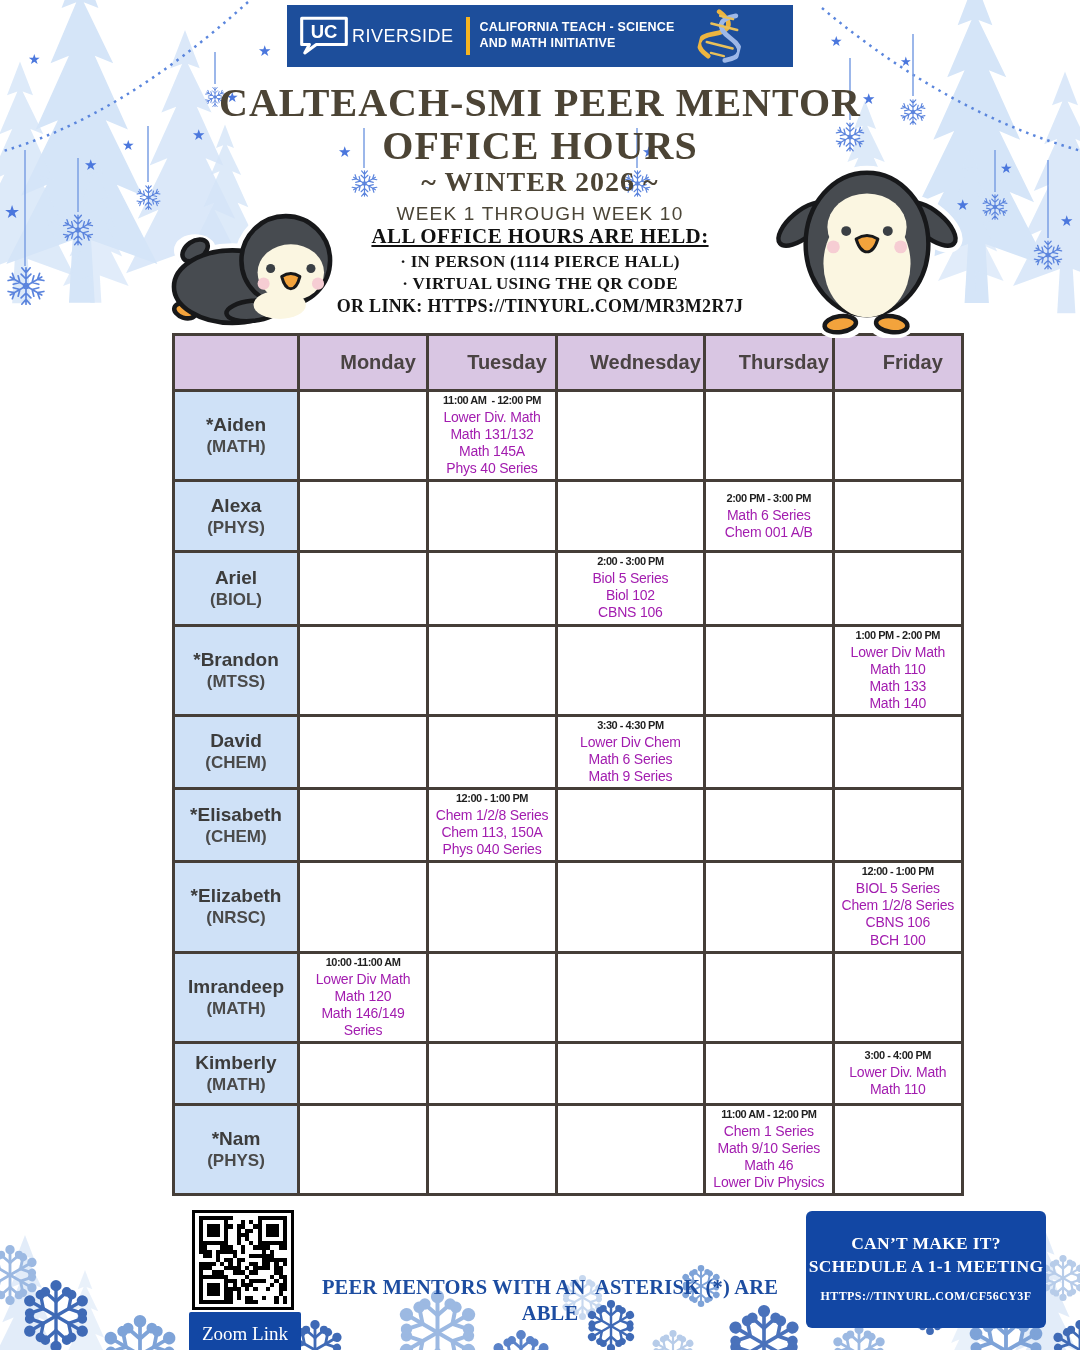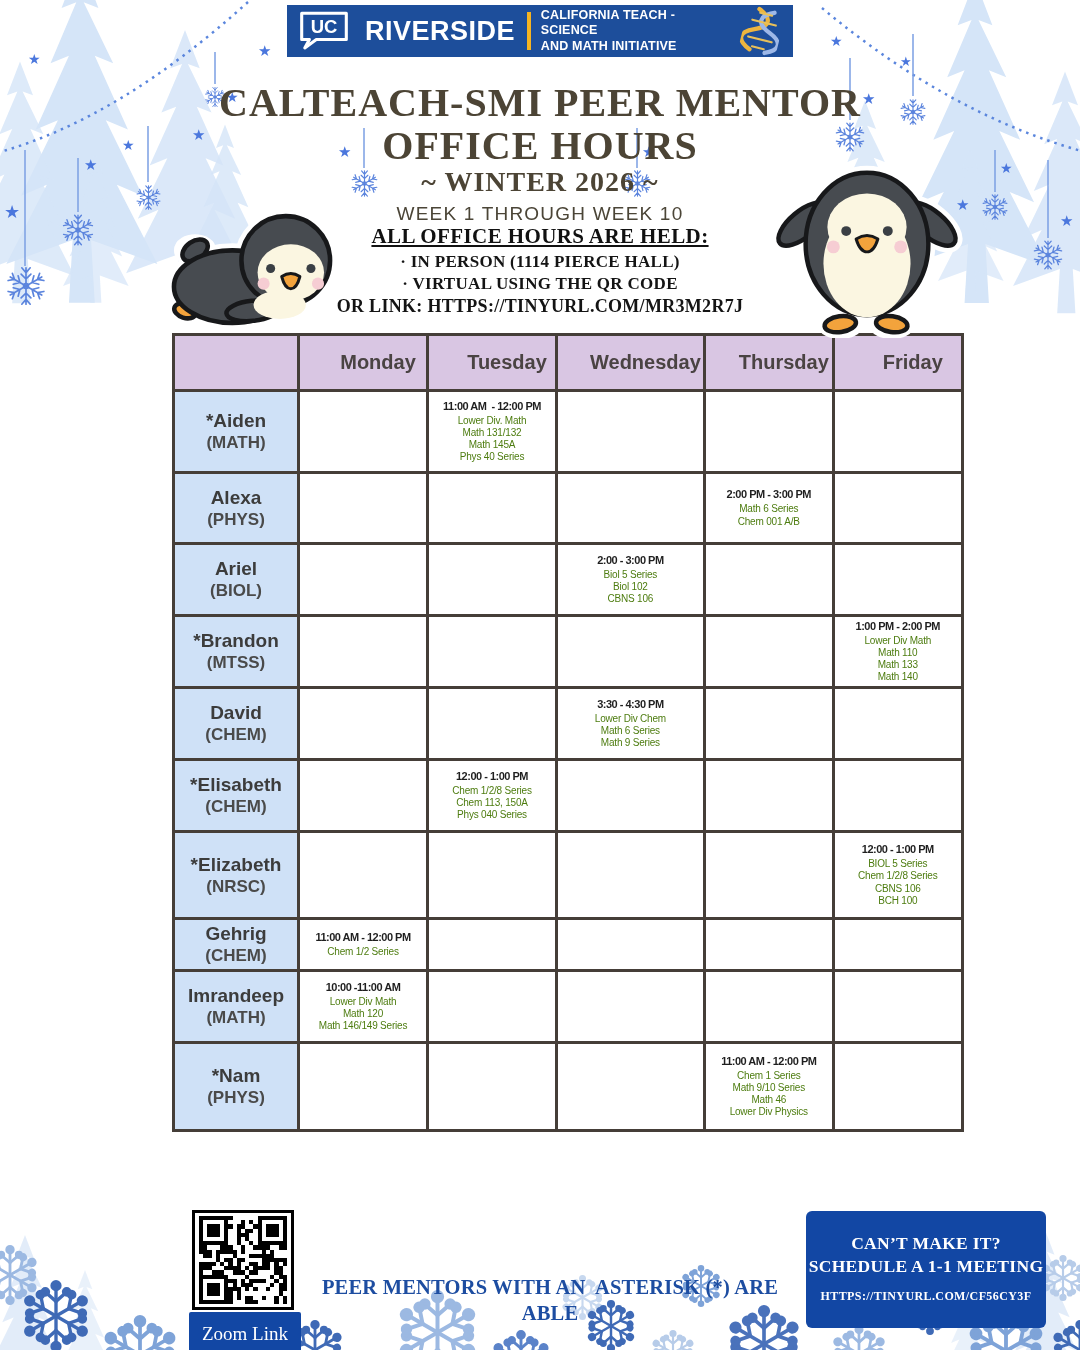--- a/index.html
+++ b/index.html
@@ -2,24 +2,24 @@
 <html style="--banner-blue: #1d4e9b; --gold: #f6b421; --header-purple: #d9c6e3; --name-blue: #cfe1f7; --table-border: #453e38; --title-brown: #4c4435; --note-blue: #1d4da1; --cta-blue: #1247a4; --tree-blue: #d5e5f8; --deco-blue: #4b77dd; --flake-mid: #3f6ab6; --flake-light: #9cb9e2; --flake-pale: #c7d8ef;"><head>
 <meta charset="utf-8">
 <style>
   html,body{margin:0;padding:0;}
   body{width:1080px;height:1350px;position:relative;overflow:hidden;background:#fff;
        font-family:"Liberation Sans",sans-serif;}
   .abs{position:absolute;}
   
   #deco{left:0;top:0;width:1080px;height:1350px;z-index:0;pointer-events:none;}
   
-  #banner{left:287px;top:5px;width:506px;height:52px;background:var(--banner-blue,#1d4e9b);
+  #banner{left:287px;top:5px;width:506px;height:62px;background:var(--banner-blue,#1d4e9b);
           display:flex;align-items:center;padding:0 12px;box-sizing:border-box;z-index:3;}
   #ucmark{width:50px;height:40px;flex:0 0 auto;}
-  #wordmark{color:#fff;font-weight:bold;font-size:27px;letter-spacing:.5px;margin-left:16px;}
+  #wordmark{color:#fff;font-weight:normal;font-size:18px;letter-spacing:.5px;margin-left:3px;}
   #golddiv{width:4px;height:38px;background:var(--gold,#f6b421);margin:0 10px 0 12px;}
   #bsub{color:#fff;font-weight:bold;font-size:12.5px;line-height:1.25;letter-spacing:.2px;}
   #dna{margin-left:26px;width:42px;height:54px;transform:rotate(14deg);}
   
   .ctr{left:0;width:1080px;text-align:center;z-index:2;}
   #t1,#t2{font-family:"Liberation Serif",serif;font-weight:bold;font-size:40px;
           color:var(--title-brown,#4c4435);letter-spacing:1px;line-height:1;}
   #t1{top:83px;} #t2{top:126px;}
   #season{top:166px;font-family:"Liberation Serif",serif;font-weight:bold;font-size:28px;
           color:var(--title-brown,#4c4435);letter-spacing:1px;}
@@ -36,21 +36,21 @@
   #tablewrap{left:172px;top:333px;z-index:2;}
   table{border-collapse:collapse;table-layout:fixed;background:#fff;}
   th,td{border:3px solid var(--table-border,#453e38);padding:2px;vertical-align:middle;text-align:center;overflow:hidden;}
   th.corner,th.day{background:var(--header-purple,#d9c6e3);height:49px;padding-left:32px;}
   th.day{font-size:20px;color:#4a4343;font-weight:bold;}
   th.mentor{background:var(--name-blue,#cfe1f7);}
   .mname{font-size:19px;font-weight:bold;color:#3c3c3c;}
   .mdept{font-size:17px;color:#4a4a4a;margin-top:1px;}
   td.slot{background:#fff;}
   .time{font-weight:bold;font-size:11px;color:#1f1f1f;letter-spacing:-.5px;white-space:pre;}
-  .courses{font-size:10px;color:#4d7c0f;line-height:1.22;margin-top:3px;letter-spacing:-.2px;}
+  .courses{font-size:14px;color:#a21caf;line-height:1.22;margin-top:3px;letter-spacing:-.2px;}
   
   #qr{left:192px;top:1210px;width:102px;height:100px;background:#fff;border:3px solid #000;
       box-sizing:border-box;padding:3px;z-index:2;}
   #qr svg{width:100%;height:100%;display:block;}
   #zoomlink{left:189px;top:1312px;width:112px;height:44px;background:var(--cta-blue,#1b4fa4);
             border-radius:2px;color:#fff;font-family:"Liberation Serif",serif;font-size:19px;
             display:flex;align-items:center;justify-content:center;z-index:2;}
   #note{left:295px;top:1222px;width:510px;text-align:center;z-index:2;
         font-family:"Liberation Serif",serif;font-weight:bold;font-size:20.5px;
         color:var(--note-blue,#1d4da1);line-height:1.27;letter-spacing:.2px;white-space:pre-wrap;}
@@ -421,47 +421,47 @@
           </th>
           <td class="slot"></td>
           <td class="slot"></td>
           <td class="slot"></td>
           <td class="slot"></td>
           <td class="slot filled">
             <div class="time">12:00 - 1:00 PM</div>
             <div class="courses">BIOL 5 Series<br>Chem 1/2/8 Series<br>CBNS 106<br>BCH 100</div>
           </td>
         </tr>
-        <tr style="height:52px">
-          <th class="mentor">
-            <div class="mname">Gehrig</div>
-            <div class="mdept">(CHEM)</div>
-          </th>
-          <td class="slot filled">
-            <div class="time">11:00 AM - 12:00 PM</div>
-            <div class="courses">Chem 1/2 Series</div>
-          </td>
-          <td class="slot"></td>
-          <td class="slot"></td>
-          <td class="slot"></td>
-          <td class="slot"></td>
-        </tr>
         <tr style="height:72px">
           <th class="mentor">
             <div class="mname">Imrandeep</div>
             <div class="mdept">(MATH)</div>
           </th>
           <td class="slot filled">
             <div class="time">10:00 -11:00 AM</div>
             <div class="courses">Lower Div Math<br>Math 120<br>Math 146/149 Series</div>
           </td>
           <td class="slot"></td>
           <td class="slot"></td>
           <td class="slot"></td>
           <td class="slot"></td>
+        </tr>
+        <tr style="height:62px">
+          <th class="mentor">
+            <div class="mname">Kimberly</div>
+            <div class="mdept">(MATH)</div>
+          </th>
+          <td class="slot"></td>
+          <td class="slot"></td>
+          <td class="slot"></td>
+          <td class="slot"></td>
+          <td class="slot filled">
+            <div class="time">3:00 - 4:00 PM</div>
+            <div class="courses">Lower Div. Math<br>Math 110</div>
+          </td>
         </tr>
         <tr style="height:88px">
           <th class="mentor">
             <div class="mname">*Nam</div>
             <div class="mdept">(PHYS)</div>
           </th>
           <td class="slot"></td>
           <td class="slot"></td>
           <td class="slot"></td>
           <td class="slot filled">

